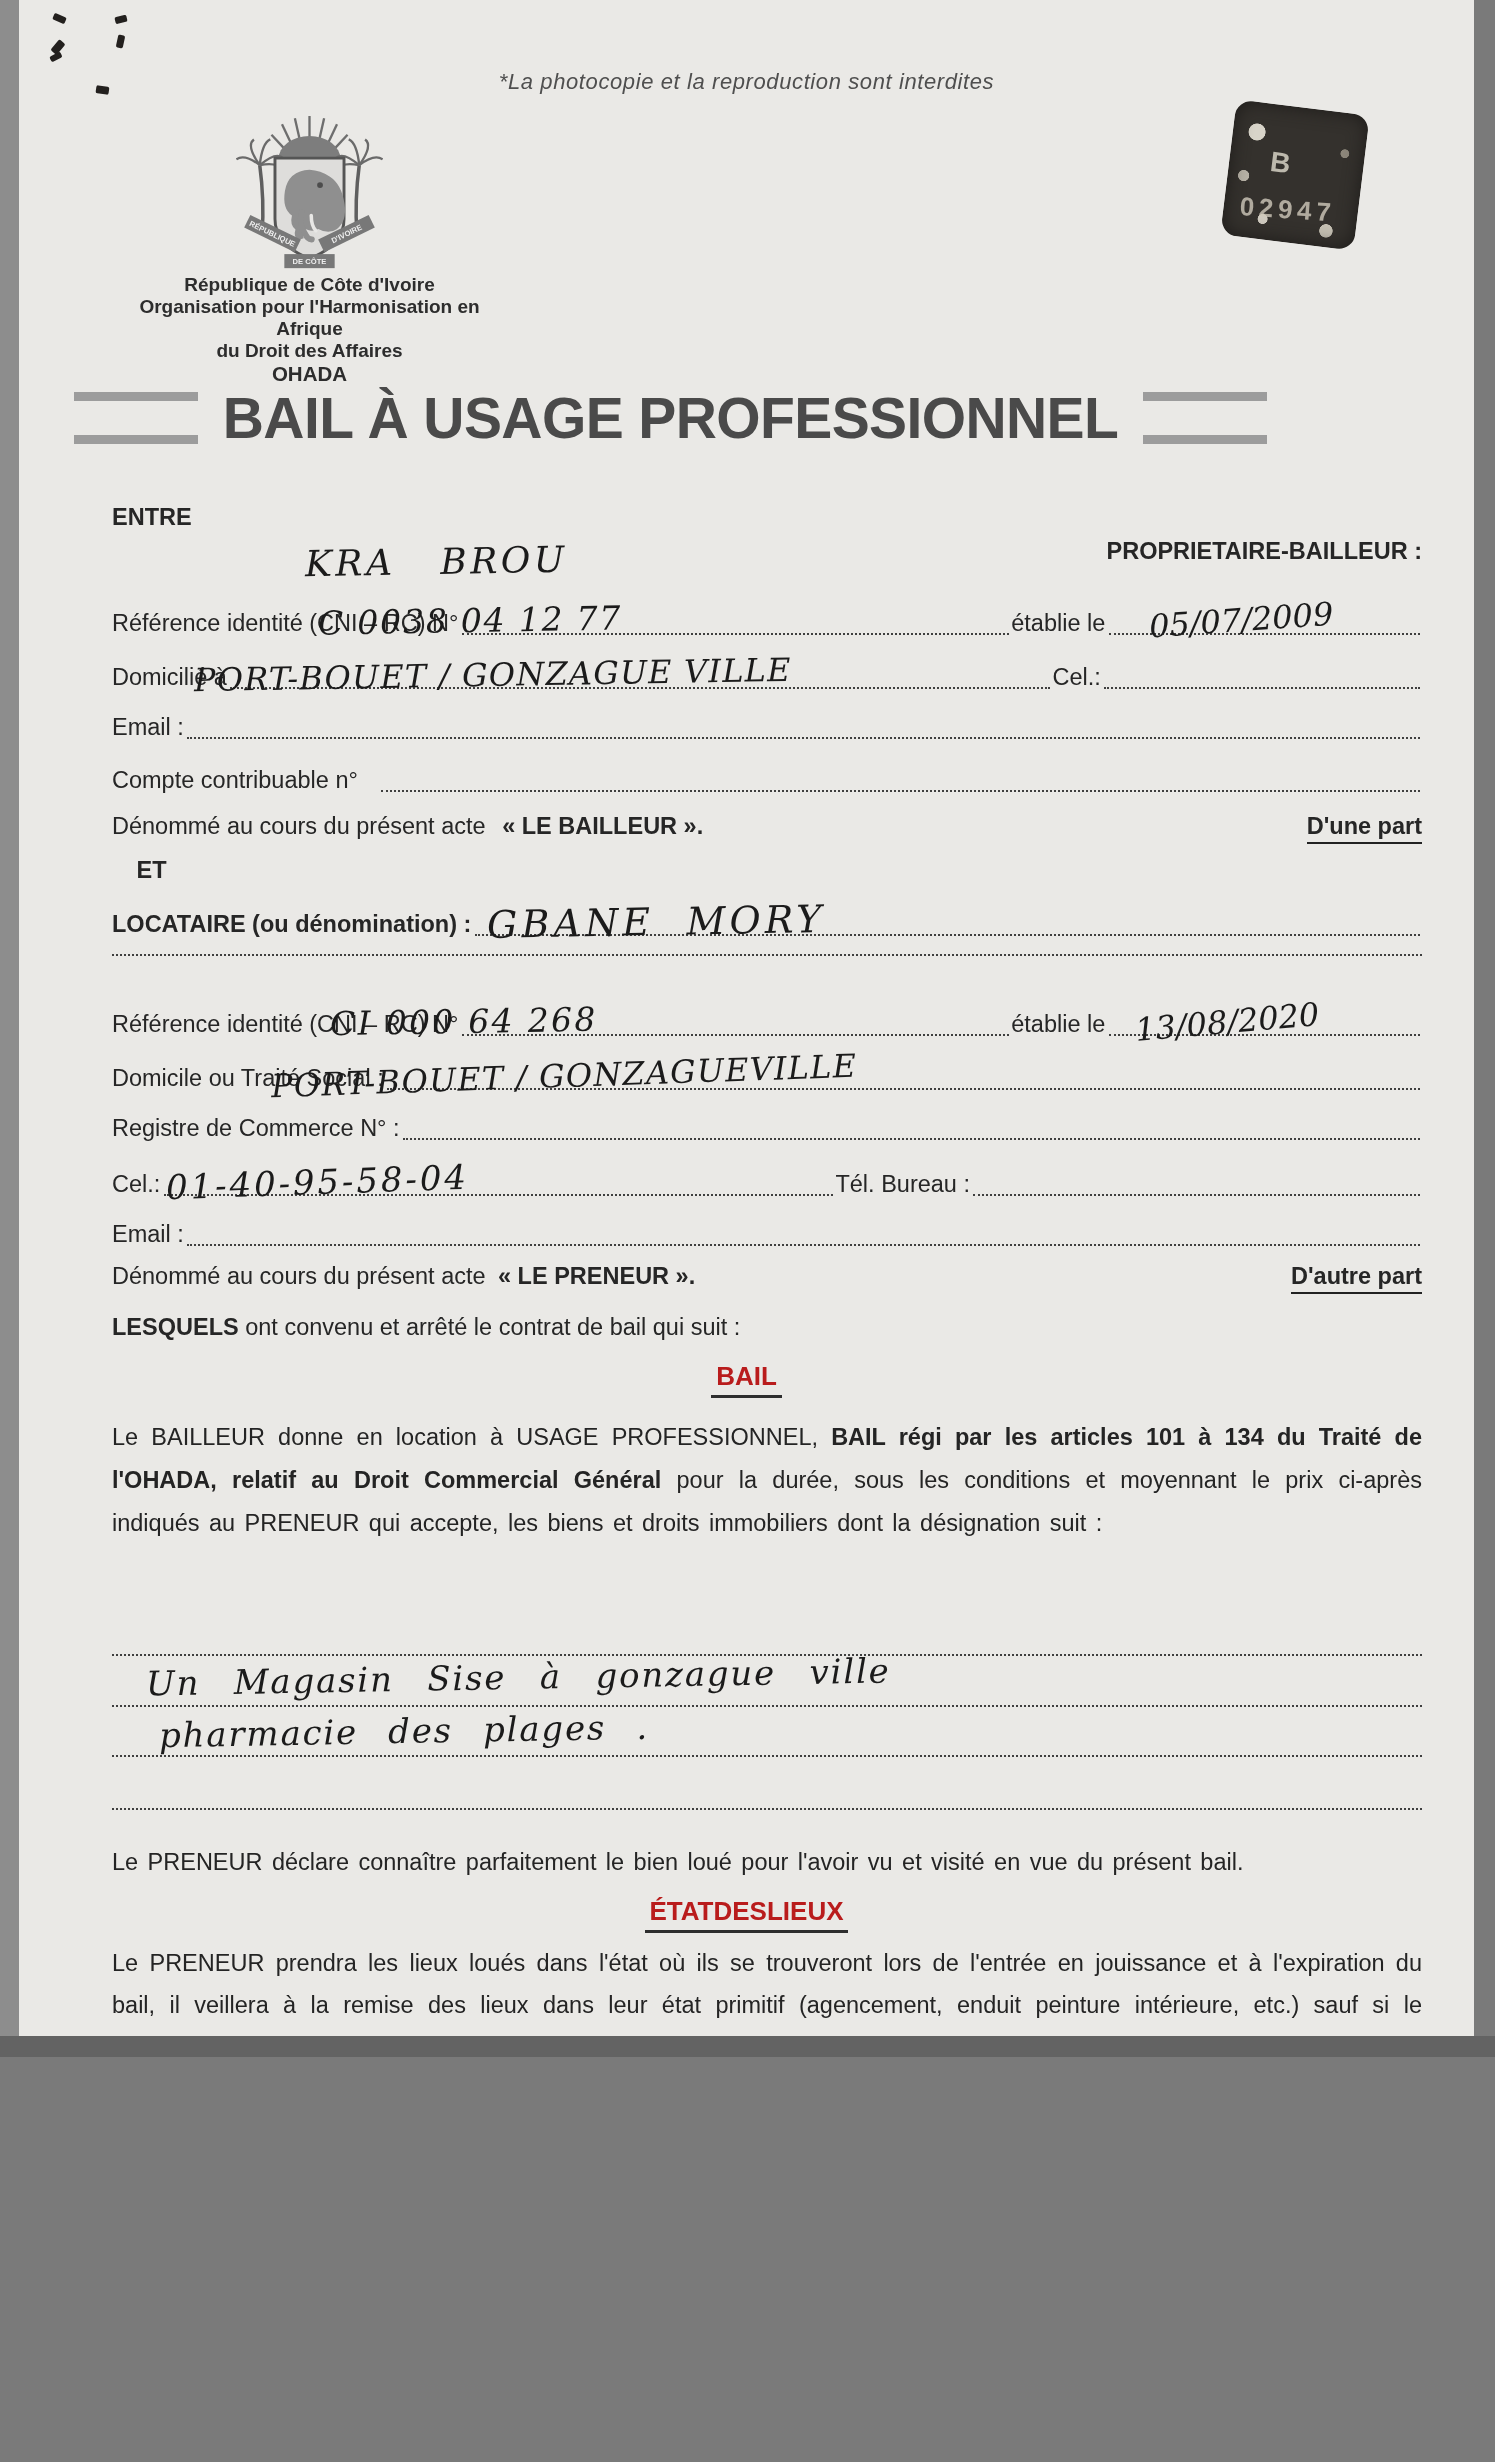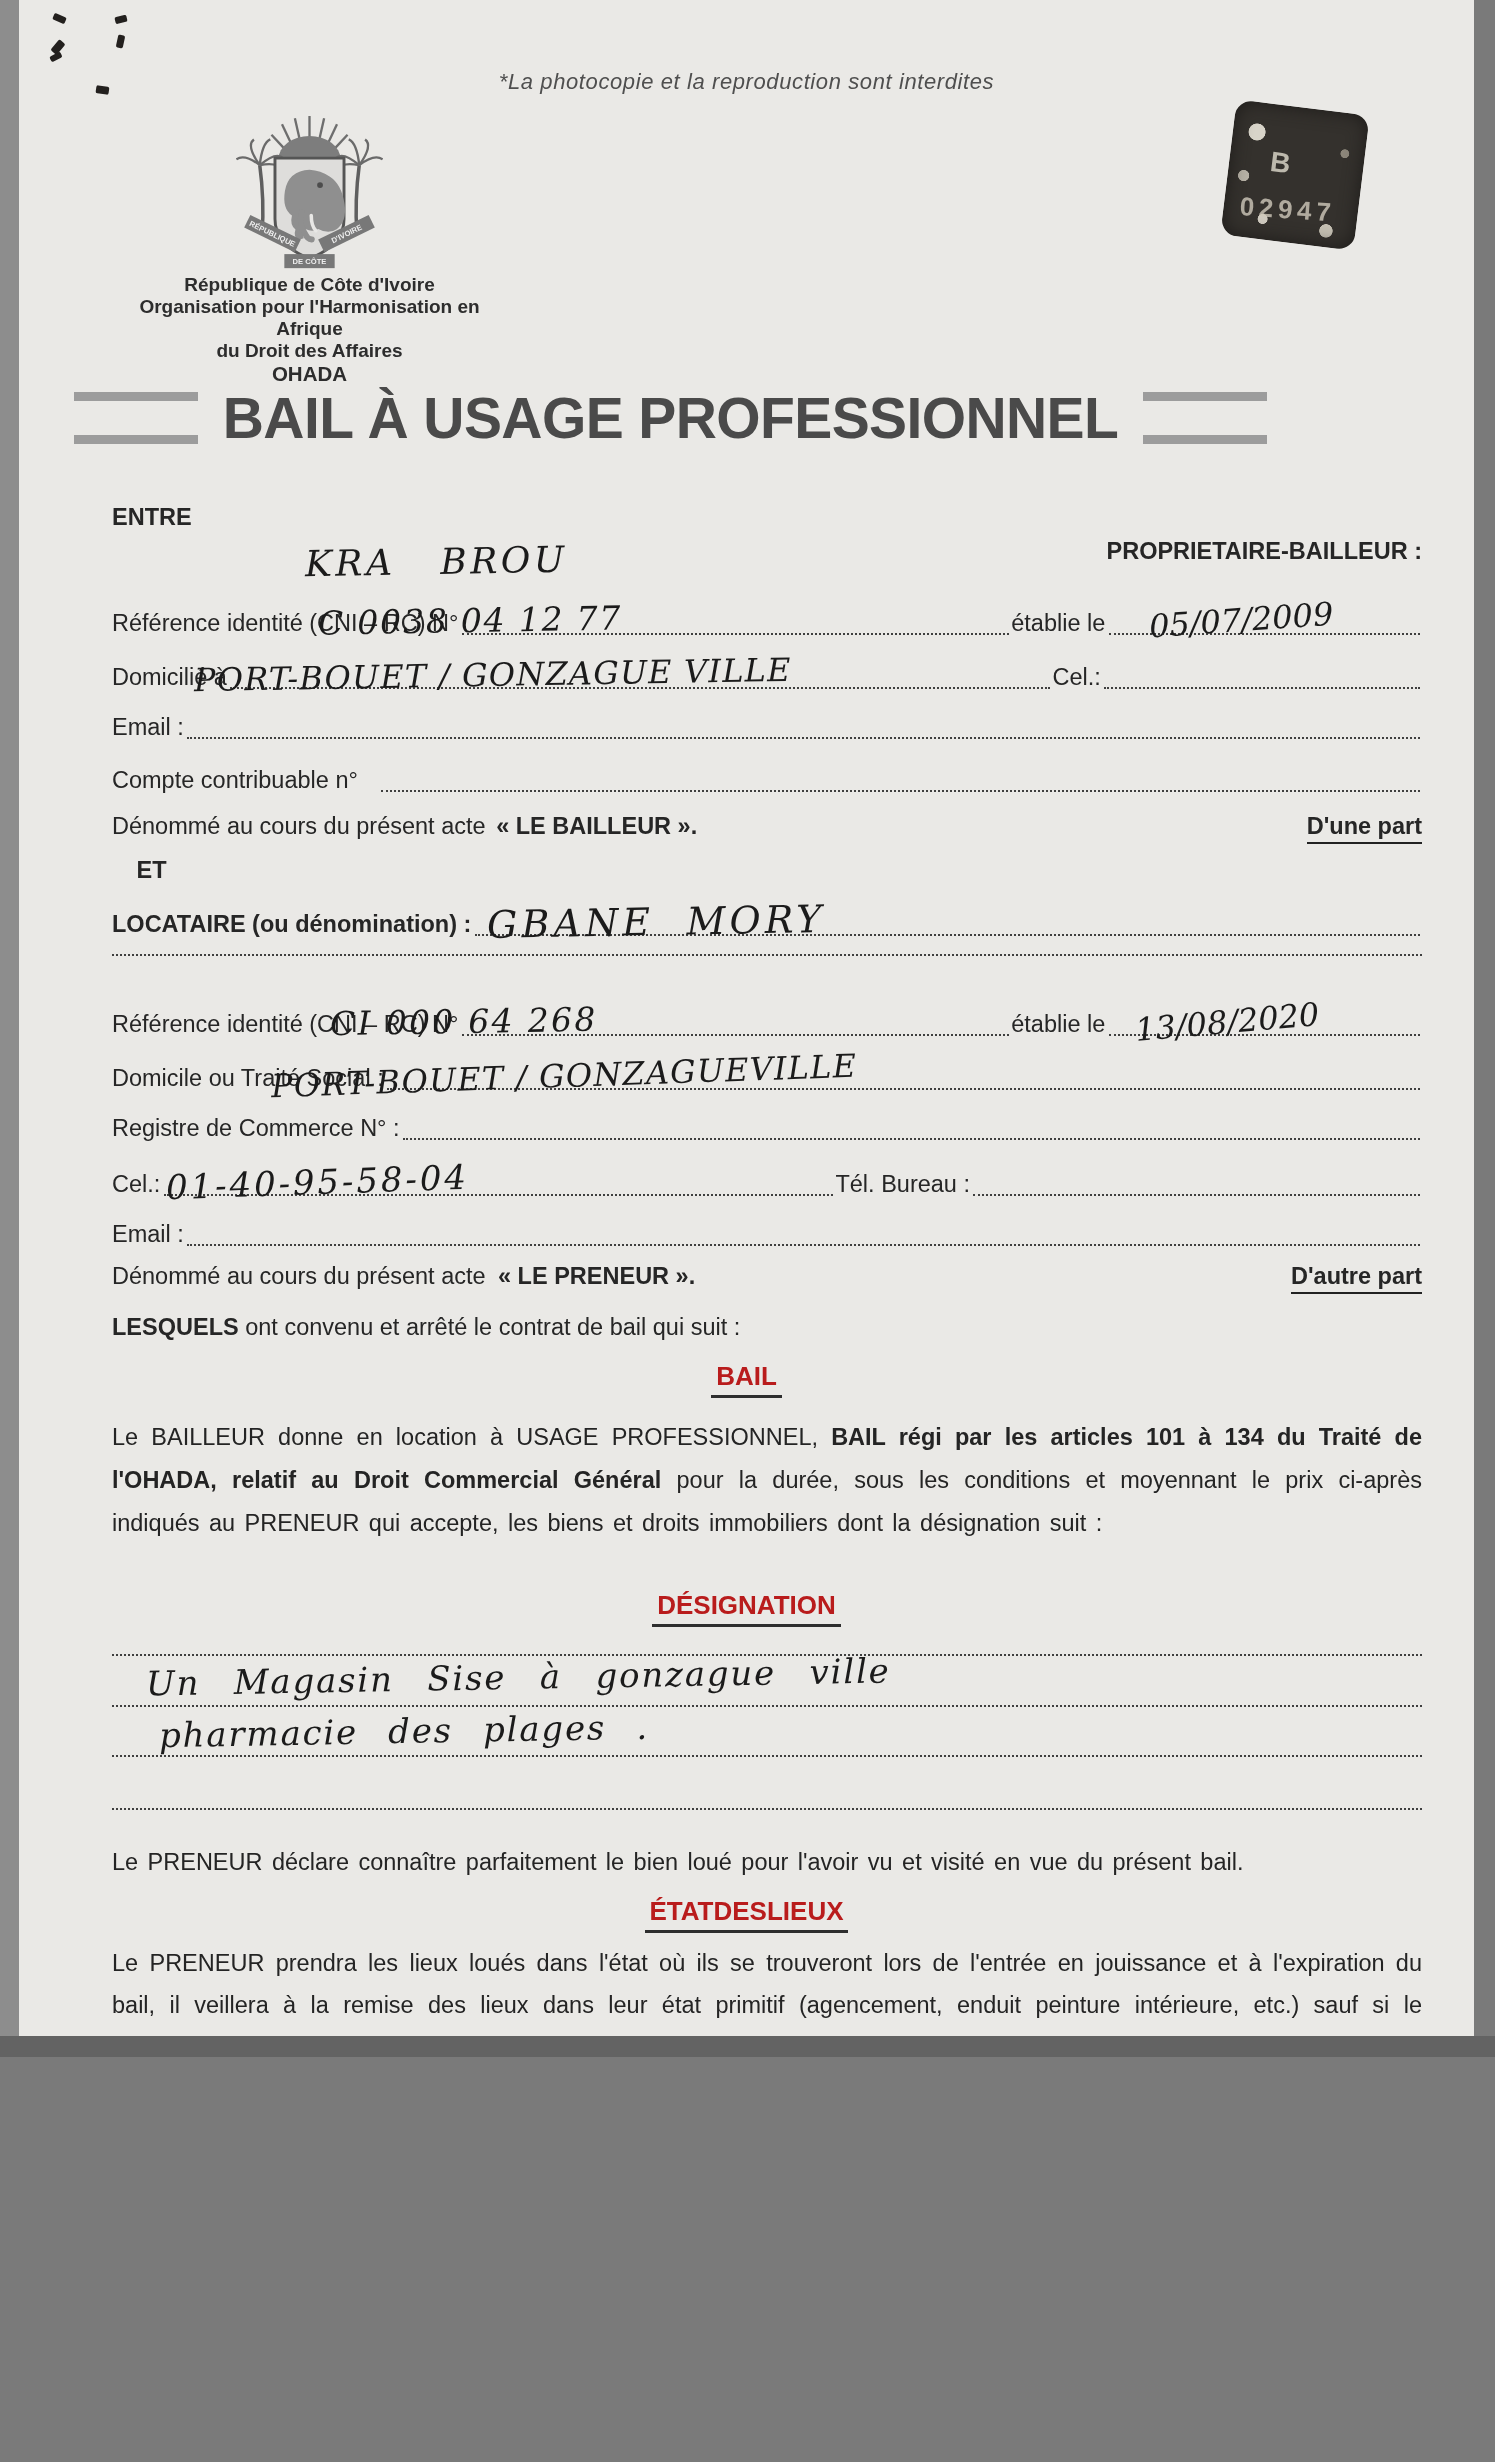--- a/index.html
+++ b/index.html
@@ -205,21 +205,21 @@
   </div>
 
   <div class="row" style="top:760px;height:35px;">
     <span class="lbl">Compte contribuable n°</span>
     <span class="dots" style="margin-left:23.5px;"></span>
   </div>
 
   <div class="row" style="top:813px;align-items:baseline;">
     <span class="lbl">
       <span>Dénommé au cours du présent acte</span>
-      <span class="b" style="margin-left:4px;">« LE BAILLEUR ».</span>
+      <span class="b" style="margin-left:10px;">« LE BAILLEUR ».</span>
     </span>
     <span style="flex:1;"></span>
     <span class="part-label">D'une part</span>
   </div>
 
   <div class="row" style="top:857px;">
     <span class="lbl b" style="margin-left:24.6px;">ET</span>
   </div>
 
   <div class="row" style="top:898px;height:41px;">
@@ -279,23 +279,20 @@
   </div>
 
   <div class="heading" style="top:1361px;">
     <span class="u">BAIL</span>
   </div>
 
   <div class="para" style="top:1416px;">
     <span>Le BAILLEUR donne en location à  USAGE PROFESSIONNEL, </span><span class="b">BAIL régi par les articles 101 à 134 du Traité de l'OHADA, relatif au Droit Commercial Général </span><span>pour la durée, sous les conditions et moyennant le prix ci-après indiqués au PRENEUR qui accepte, les biens et droits immobiliers dont la désignation suit :</span>
   </div>
 
-  <div class="heading" style="top:1590px;">
-    <span class="u">DÉSIGNATION</span>
-  </div>
 
   <div class="dotline" style="top:1654px;"></div>
   <div class="dotline" style="top:1705px;"></div>
   <div class="dotline" style="top:1755px;"></div>
   <div class="dotline" style="top:1808px;"></div>
 
   <span class="hw" style="left:127px;top:1660px;font-size:34px;word-spacing:21px;letter-spacing:1.8px;transform:rotate(-1deg);">Un Magasin Sise à gonzague ville</span>
   <span class="hw" style="left:140px;top:1714px;font-size:34px;word-spacing:17.6px;letter-spacing:1.8px;transform:rotate(-1deg);">pharmacie des plages .</span>
 
   <div class="para" style="top:1841px;text-align:left;">Le PRENEUR déclare connaître parfaitement le bien loué pour l'avoir vu et visité en vue du présent bail.</div>

